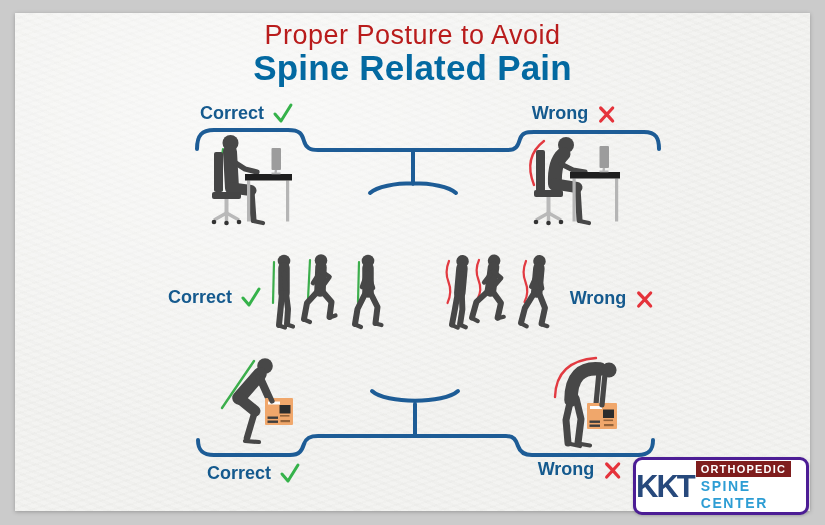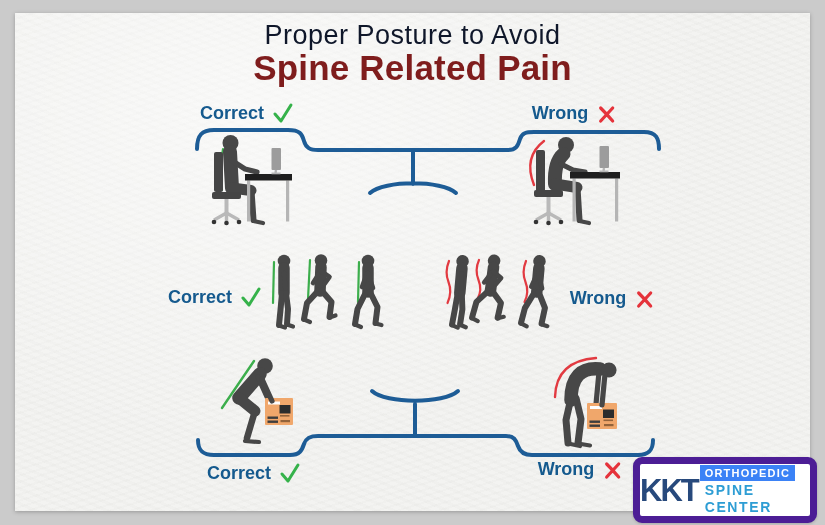--- a/index.html
+++ b/index.html
@@ -6,45 +6,45 @@
   body{width:825px;height:525px;overflow:hidden;font-family:"Liberation Sans",sans-serif;}
   .stage{position:relative;width:825px;height:525px;background:#cbcbcb;}
   .paper{position:absolute;left:15px;top:13px;width:795px;height:498px;
     background:
       radial-gradient(ellipse at 30% 20%, rgba(255,255,255,.55), transparent 60%),
       repeating-linear-gradient(23deg, rgba(110,110,100,.022) 0 3px, transparent 3px 7px),
       repeating-linear-gradient(-17deg, rgba(110,110,100,.022) 0 2px, transparent 2px 6px),
       #f3f3f1;
     box-shadow:0 1px 4px rgba(0,0,0,.25);}
   .title-sub{position:absolute;left:0;top:20px;width:825px;text-align:center;
-    font-size:27px;font-weight:400;color:#0f172a;letter-spacing:.5px;}
+    font-size:27px;font-weight:400;color:#b91c1c;letter-spacing:.5px;}
   .title-main{position:absolute;left:0;top:48px;width:825px;text-align:center;
-    font-size:35px;font-weight:700;color:#7f1d1d;letter-spacing:.2px;}
+    font-size:35px;font-weight:700;color:#0369a1;letter-spacing:.2px;}
   .label{position:absolute;display:flex;align-items:center;gap:8px;transform:translateX(-50%);
     font-size:18px;font-weight:700;color:#155a8e;white-space:nowrap;}
   .label svg{display:block;}
   .gfx{position:absolute;left:0;top:0;}
   
   .fig circle{fill:#474747;}
   .fig path{stroke:#474747;fill:none;stroke-linecap:round;stroke-linejoin:round;}
   .fig .t{stroke-width:11.5;}
   .fig .a{stroke-width:4.6;}
   .fig .l{stroke-width:6;}
   .fig .f{stroke-width:4.2;}
   .pline-g{stroke:#3cae4c;stroke-width:2.2;fill:none;stroke-linecap:round;}
   .pline-r{stroke:#e23a41;stroke-width:2.2;fill:none;stroke-linecap:round;}
   .dk{fill:#454545;}
   .connector{stroke:#1d5c96;stroke-width:4;fill:none;stroke-linecap:round;stroke-linejoin:round;}
   
   .logo-card{position:absolute;left:633px;top:457px;width:170px;height:52px;background:#ffffff;
-    border:7px solid #4c1d95;border-radius:9px;box-shadow:0 1px 3px rgba(0,0,0,.18);
+    border:3px solid #4c1d95;border-radius:9px;box-shadow:0 1px 3px rgba(0,0,0,.18);
     display:flex;align-items:center;justify-content:center;gap:2px;}
   .logo-brand{font-size:31px;font-weight:700;color:#27497c;letter-spacing:-2px;line-height:1;}
   .logo-right{display:flex;flex-direction:column;align-items:flex-start;}
-  .logo-top{background:#3b82f6;color:#ffffff;font-size:11px;font-weight:700;
+  .logo-top{background:#7f1d1d;color:#ffffff;font-size:11px;font-weight:700;
     letter-spacing:1.2px;padding:2px 5px 1px 5px;line-height:1.2;}
   .logo-bottom{color:#2d9dd4;font-size:14px;font-weight:700;letter-spacing:1.6px;
     padding:1px 0 0 5px;line-height:1.2;}
 </style>
 </head>
 <body>
 
 <div class="stage">
   <div class="paper"></div>
 

